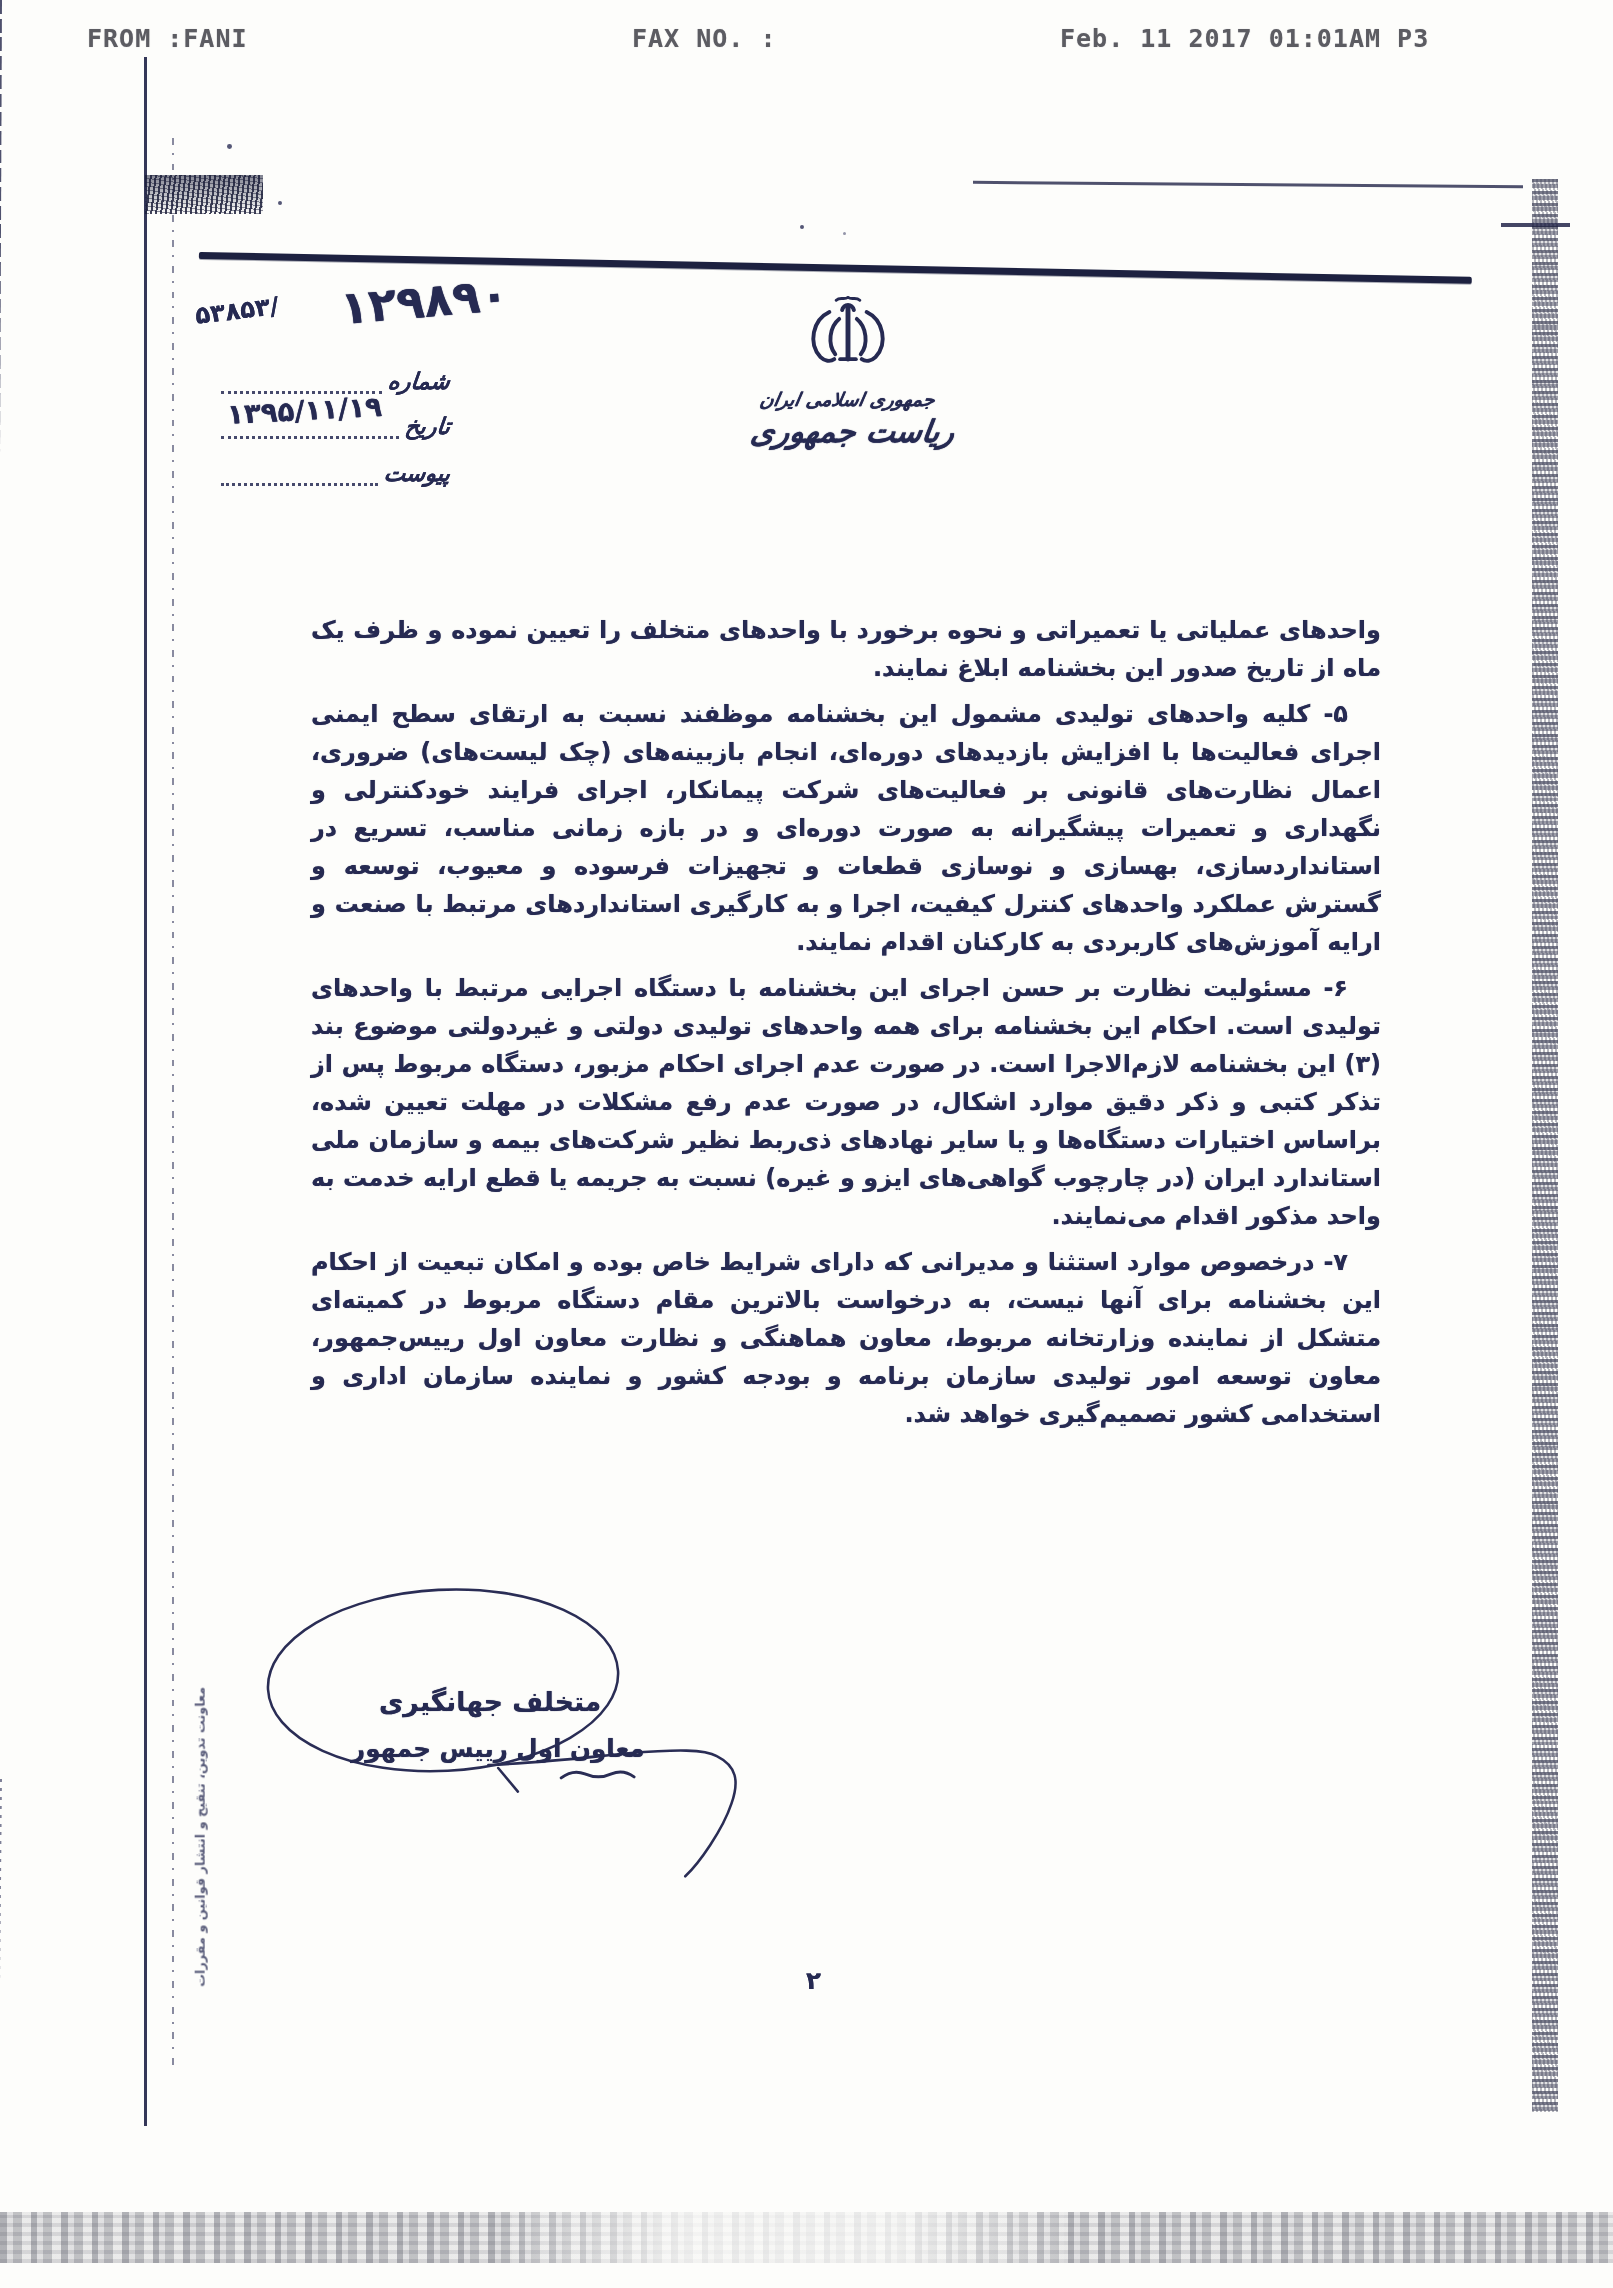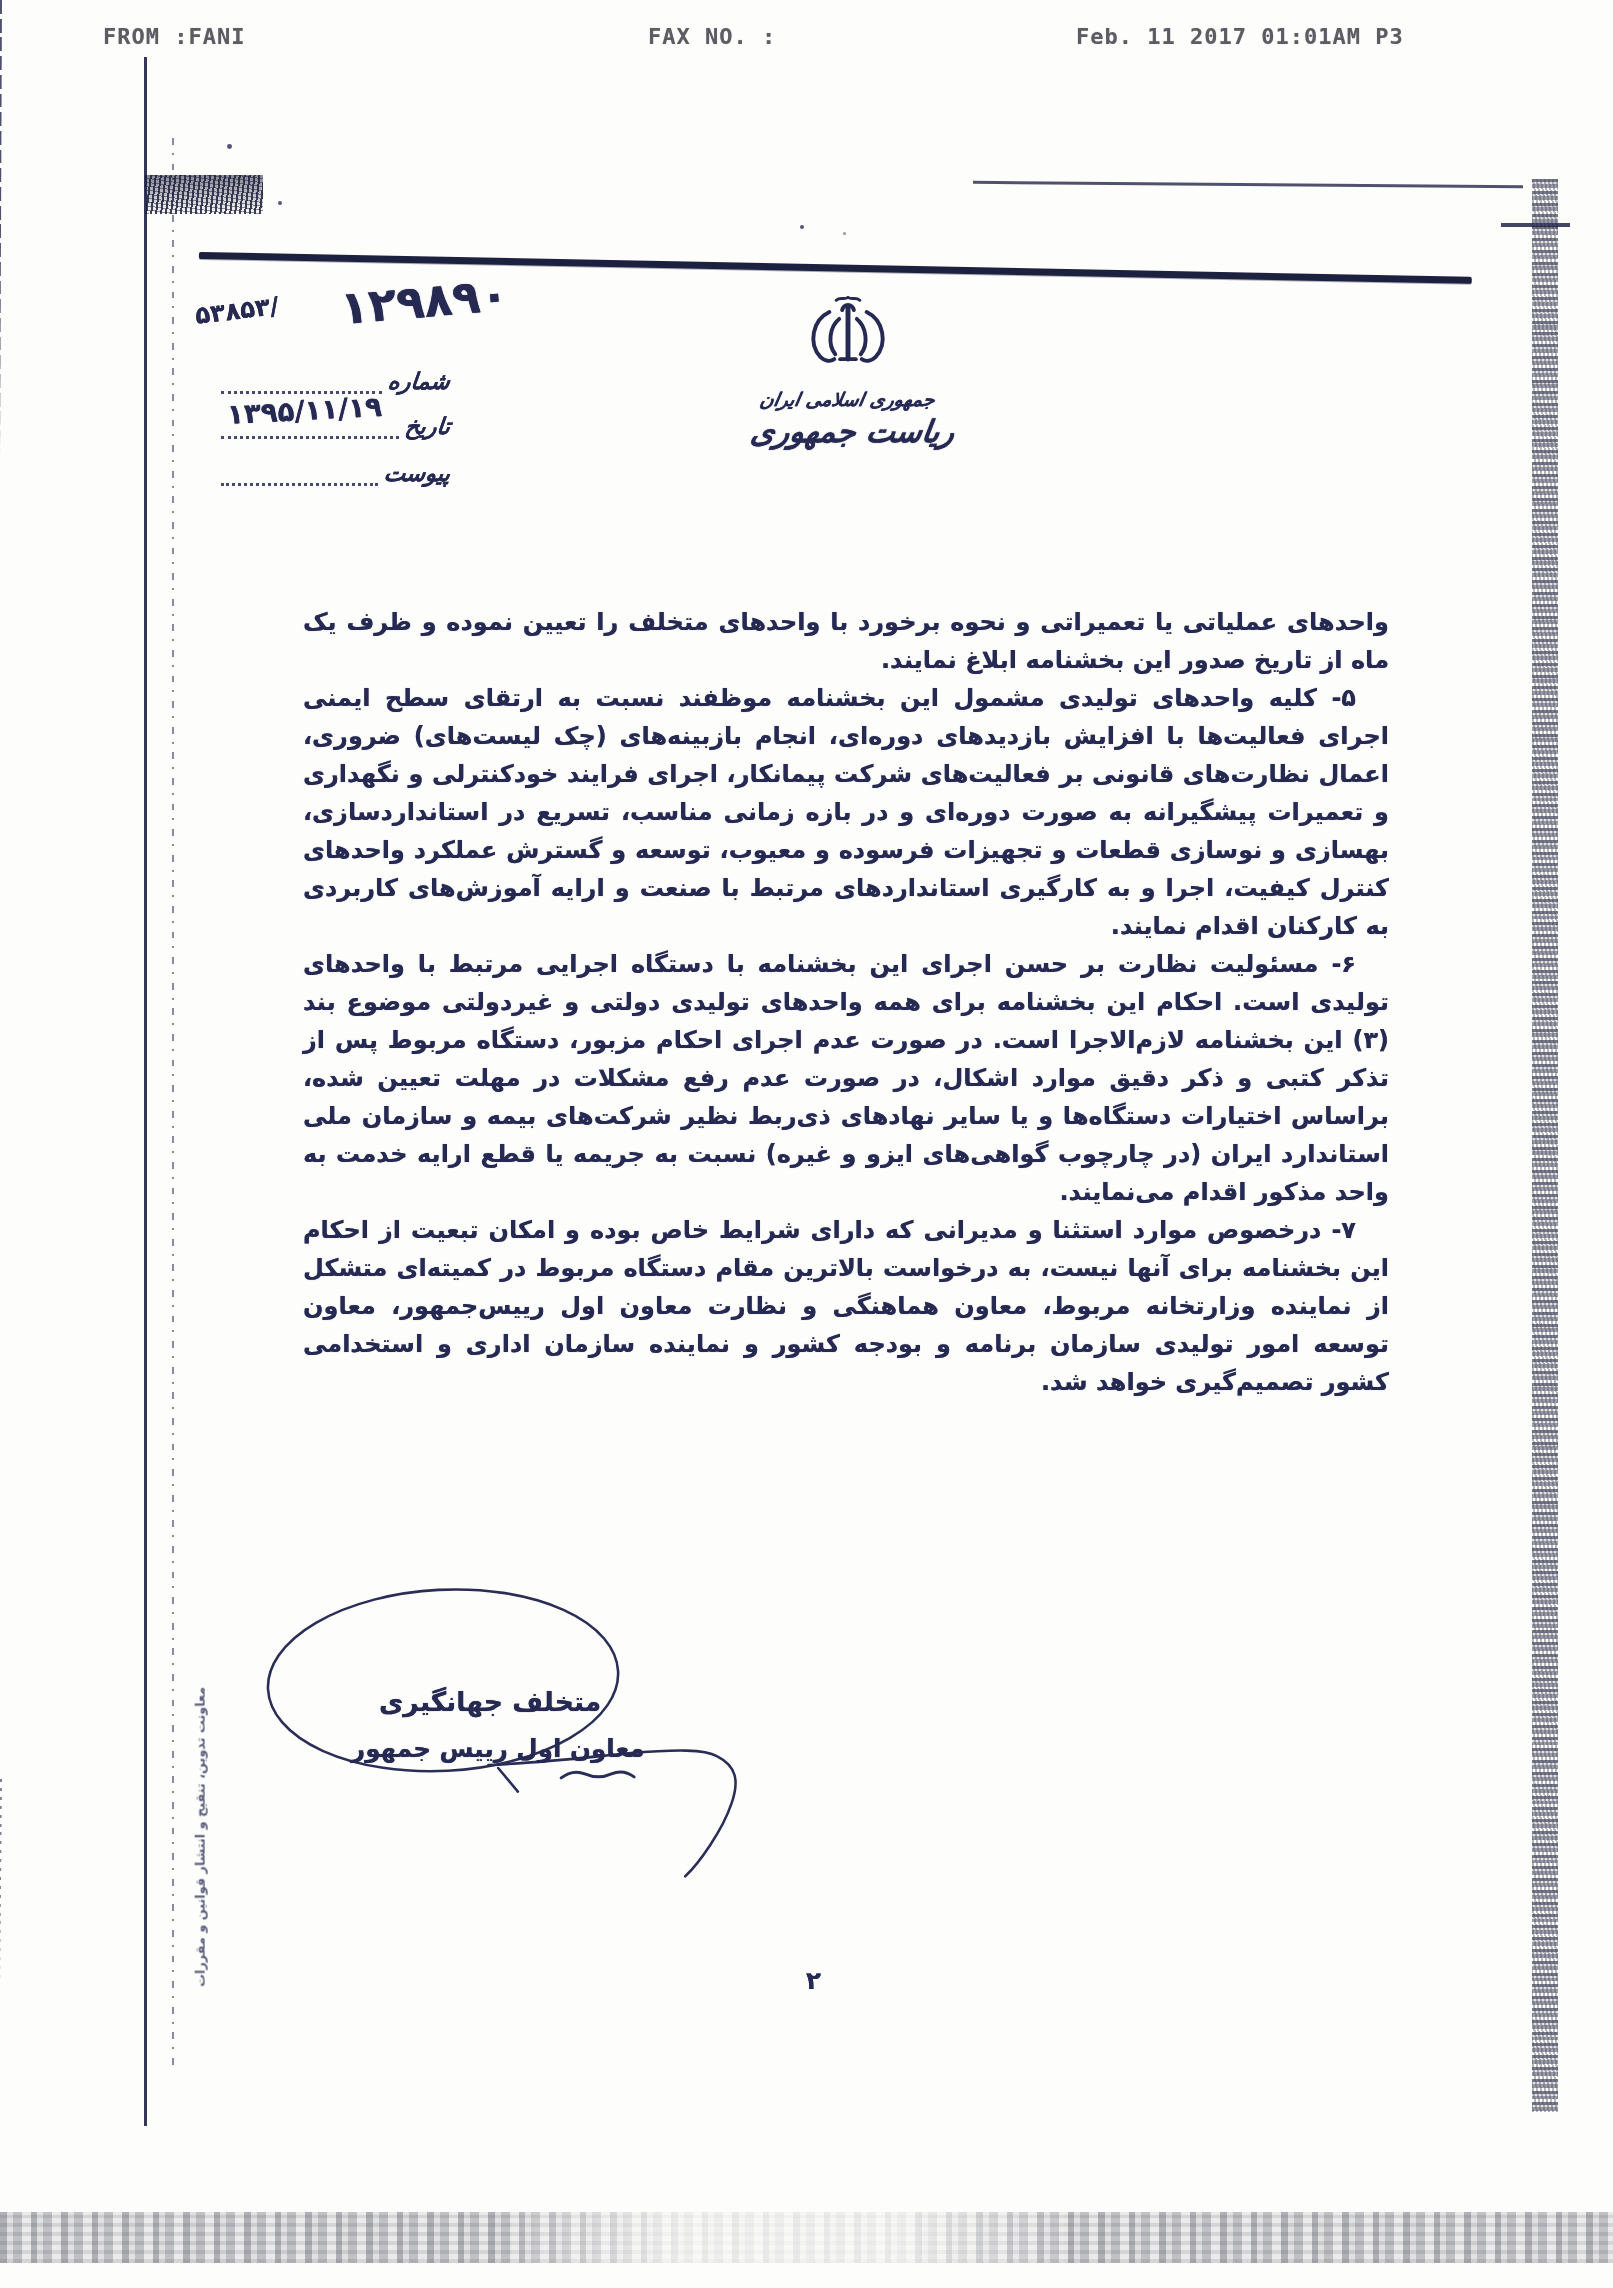--- a/index.html
+++ b/index.html
@@ -6,24 +6,23 @@
   body{
     width:1614px;height:2288px;position:relative;overflow:hidden;
     background:#fdfdfb;
     font-family:"DejaVu Sans",sans-serif;
     color:#262a52;
   }
   
   .fax-header span{
     position:absolute;top:23.6px;
     font-family:"DejaVu Sans Mono",monospace;
-    font-size:22px;font-weight:bold;letter-spacing:1px;
+    font-size:25px;font-weight:bold;letter-spacing:1px;
     color:#46464e;opacity:.88;
     text-shadow:0 0 1px rgba(70,70,80,.4);
-    margin-left:16px;
   }
   .fx-from{left:87px;} .fx-no{left:632px;} .fx-dt{left:1060px;}
 
   
   .ln{position:absolute;background:#23264a;}
   .ln-left-solid{left:144px;top:57px;width:3px;height:2069px;opacity:.92;}
   .ln-left-dashdot{left:172px;top:138px;width:2px;height:1929px;
     background:repeating-linear-gradient(to bottom,#2a2d55 0 6.9px,transparent 6.9px 14.8px,#2a2d55 14.8px 16.7px,transparent 16.7px 25.6px);
     opacity:.55;}
   .ln-left-wavy{left:197px;top:258px;width:2px;height:1779px;
@@ -84,21 +83,21 @@
   .lh-office{font-size:30.5px;font-weight:bold;font-style:italic;
     transform:skewX(-8deg);display:block;margin-top:3.9px;white-space:nowrap;
     text-shadow:0 0 1px #262a52;}
 
   
   .body-text{position:absolute;left:303px;top:603px;width:1086px;
     direction:rtl;text-align:justify;
     font-size:24px;font-weight:bold;line-height:38px;
     color:#262a52;text-shadow:0 0 0.7px rgba(38,42,82,.75);
     filter:blur(0.2px);}
-  .body-text p{margin:0;padding:0;}
+  .body-text p{margin:8px;padding:0;}
   .body-text p.num{text-indent:33px;}
 
   
   .sig-svg{position:absolute;left:254px;top:1568px;}
   .sig-name{position:absolute;left:379px;top:1686px;width:187px;text-align:center;
     font-size:26.6px;font-weight:bold;white-space:nowrap;text-shadow:0 0 0.8px #262a52;}
   .sig-title{position:absolute;left:351px;top:1734px;width:232px;text-align:right;
     font-size:24.6px;font-weight:bold;white-space:nowrap;text-shadow:0 0 0.8px #262a52;}
 
   

